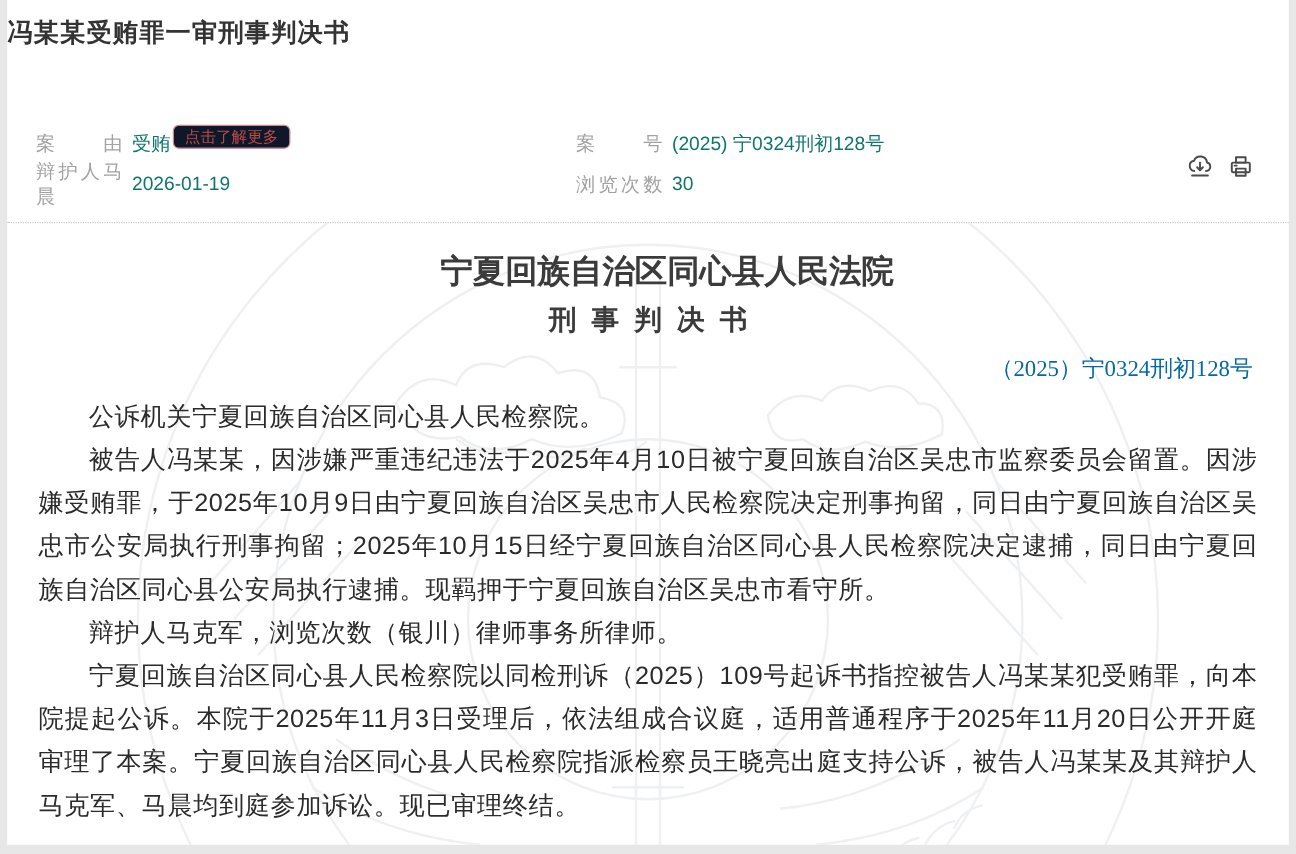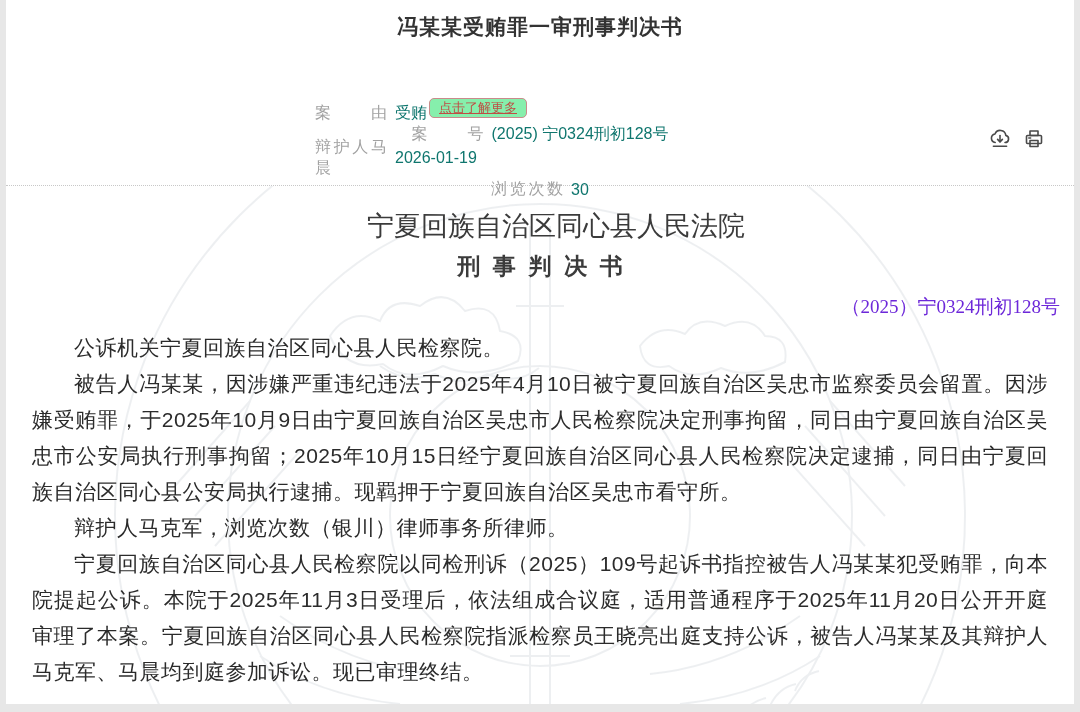--- a/index.html
+++ b/index.html
@@ -12,21 +12,21 @@
   .page {
     position: absolute;
     top: 0; left: 6px; right: 6px; bottom: 8px;
     background: #ffffff;
     overflow: hidden;
   }
 
   
   .page-header {
     padding-top: 13px;
-    text-align: center;
+    text-align: left;
   }
   .page-title {
     font-size: 21px;
     font-weight: bold;
     color: #333333;
     letter-spacing: 1px;
   }
 
   
   .meta {
@@ -36,21 +36,20 @@
     padding: 0 0 14px 0;
   }
   .meta-grid {
     padding: 0 24px;
   }
   .meta-row {
     display: flex;
     align-items: center;
     height: 34px;
     font-size: 16px;
-    flex-direction: column;
   }
   .meta-col {
     display: flex;
     align-items: center;
   }
   .meta-col.left  { width: 450px; }
   .meta-col.right { flex: 1; }
   .meta-label {
     display: inline-block;
     width: 72px;
@@ -63,29 +62,28 @@
     color: #0f766e;
     margin-left: 8px;
     white-space: nowrap;
   }
   .cause-badge {
     display: inline-block;
     margin-left: 2px;
     padding: 2px 9px 3px 9px;
     border: 1px solid #c98b8b;
     border-radius: 5px;
-    background: #86efac;
+    background: #0f172a;
     color: #bf4c44;
     font-size: 13px;
     line-height: 1;
     position: relative;
     top: -6px;
     cursor: pointer;
     white-space: nowrap;
-    text-decoration: underline;
   }
   .meta-icons {
     position: absolute;
     right: 28px;
     top: 24px;
     display: flex;
     gap: 10px;
   }
   .icon-btn {
     width: 24px; height: 24px;
@@ -108,39 +106,39 @@
     width: 920px;
     height: 534px;
     opacity: 0.16;
     pointer-events: none;
   }
   .doc-content { position: relative; }
   .court-name {
     margin-top: 22px;
     text-align: center;
     font-size: 27px;
-    font-weight: normal;
+    font-weight: bold;
     color: #3b3b3b;
     margin-left: 32px;
   }
   .doc-type {
     margin-top: 7px;
     text-align: center;
     font-size: 23px;
     font-weight: bold;
     color: #3b3b3b;
     letter-spacing: 0.55em;
     text-indent: 0.55em; 
   }
   .doc-case-number {
     margin-top: 12px;
-    padding-right: 14px;
+    padding-right: 30px;
     text-align: right;
     font-size: 19px;
-    color: #6d28d9;
+    color: #0369a1;
     font-family: "Liberation Serif", serif;
   }
   .doc-paragraphs {
     margin-top: 10px;
     padding: 0 26px;
   }
   .doc-paragraphs p {
     font-size: 21px;
     line-height: 36px;
     color: #2b2b2b;

